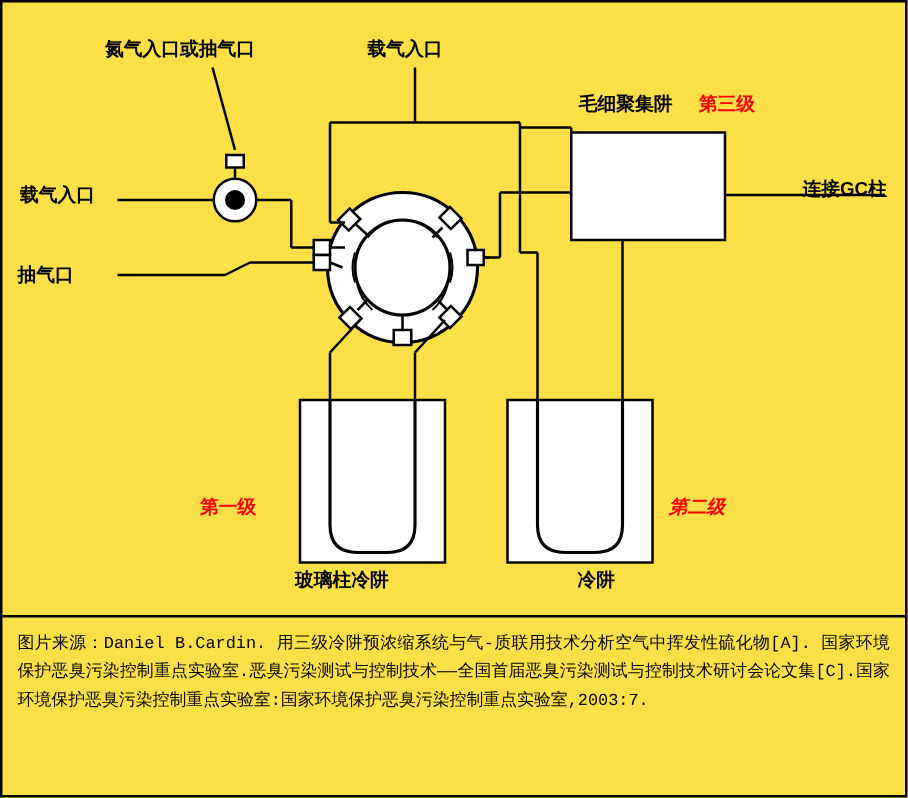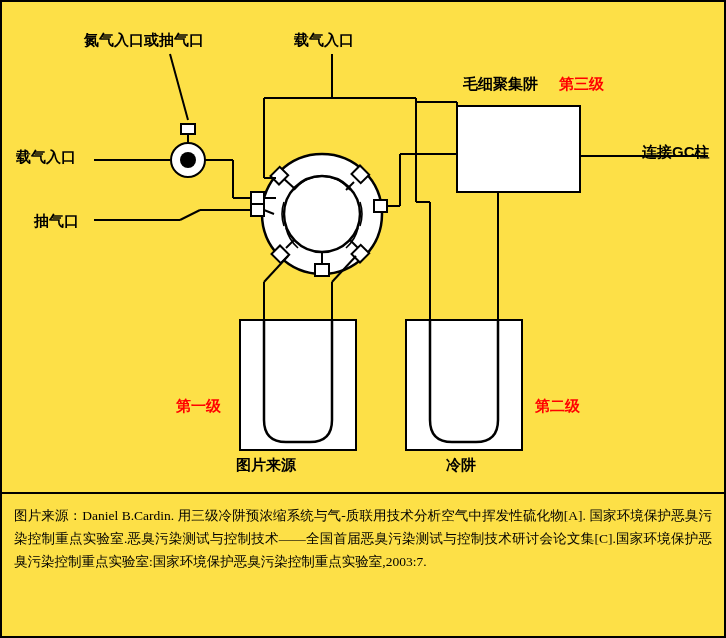--- a/index.html
+++ b/index.html
@@ -53,21 +53,21 @@
     background: #000000;
   }
   #source {
     position: absolute;
     left: 0;
     top: 492px;
     width: 722px;
     height: 142px;
     box-sizing: border-box;
     padding: 10px 12px 8px 12px;
-    font-family: Liberation Serif, serif;
+    font-family: Liberation Mono, monospace;
     font-size: 13.5px;
     line-height: 1.72;
     color: #000000;
     text-align: justify;
   }
 </style>
 </head>
 <body>
 
 <div id="page">
@@ -166,24 +166,24 @@
         <line x1="496" y1="190" x2="496" y2="190"></line>
       </g>
     </svg>
 
     <div class="lbl" style="left:82px; top:30px;">氮气入口或抽气口</div>
     <div class="lbl" style="left:292px; top:30px;">载气入口</div>
     <div class="lbl" style="left:461px; top:74px;">毛细聚集阱</div>
     <div class="lbl red" style="left:557px; top:74px;text-align:right;">第三级</div>
     <div class="lbl" style="left:14px; top:147px;">载气入口</div>
     <div class="lbl" style="left:640px; top:142px;">连接GC柱</div>
-    <div class="lbl" style="left:32px; top:211px;text-align:right;">抽气口</div>
-    <div class="lbl red" style="left:174px; top:396px;">第一级</div>
-    <div class="lbl red" style="left:533px; top:396px;">第二级</div>
-    <div class="lbl" style="left:234px; top:455px;">图片来源</div>
-    <div class="lbl" style="left:444px; top:455px;">冷阱</div>
+    <div class="lbl" style="left:12px; top:211px;text-align:right;">抽气口</div>
+    <div class="lbl red" style="left:158px; top:396px;">第一级</div>
+    <div class="lbl red" style="left:533px; top:396px;font-style:italic;">第二级</div>
+    <div class="lbl" style="left:234px; top:455px;">玻璃柱冷阱</div>
+    <div class="lbl" style="left:460px; top:455px;">冷阱</div>
   </div>
 
   <div class="divider"></div>
 
   <div id="source">图片来源：Daniel B.Cardin. 用三级冷阱预浓缩系统与气-质联用技术分析空气中挥发性硫化物[A]. 国家环境保护恶臭污染控制重点实验室.恶臭污染测试与控制技术——全国首届恶臭污染测试与控制技术研讨会论文集[C].国家环境保护恶臭污染控制重点实验室:国家环境保护恶臭污染控制重点实验室,2003:7.</div>
 
 </div>
 
 </body></html>

